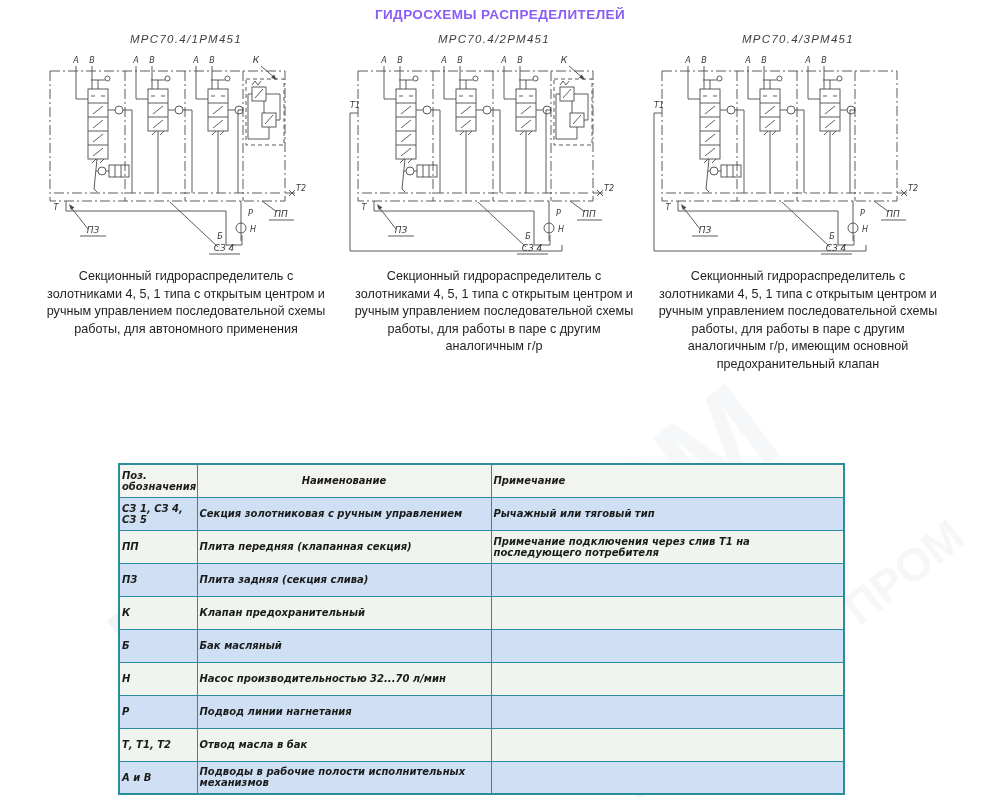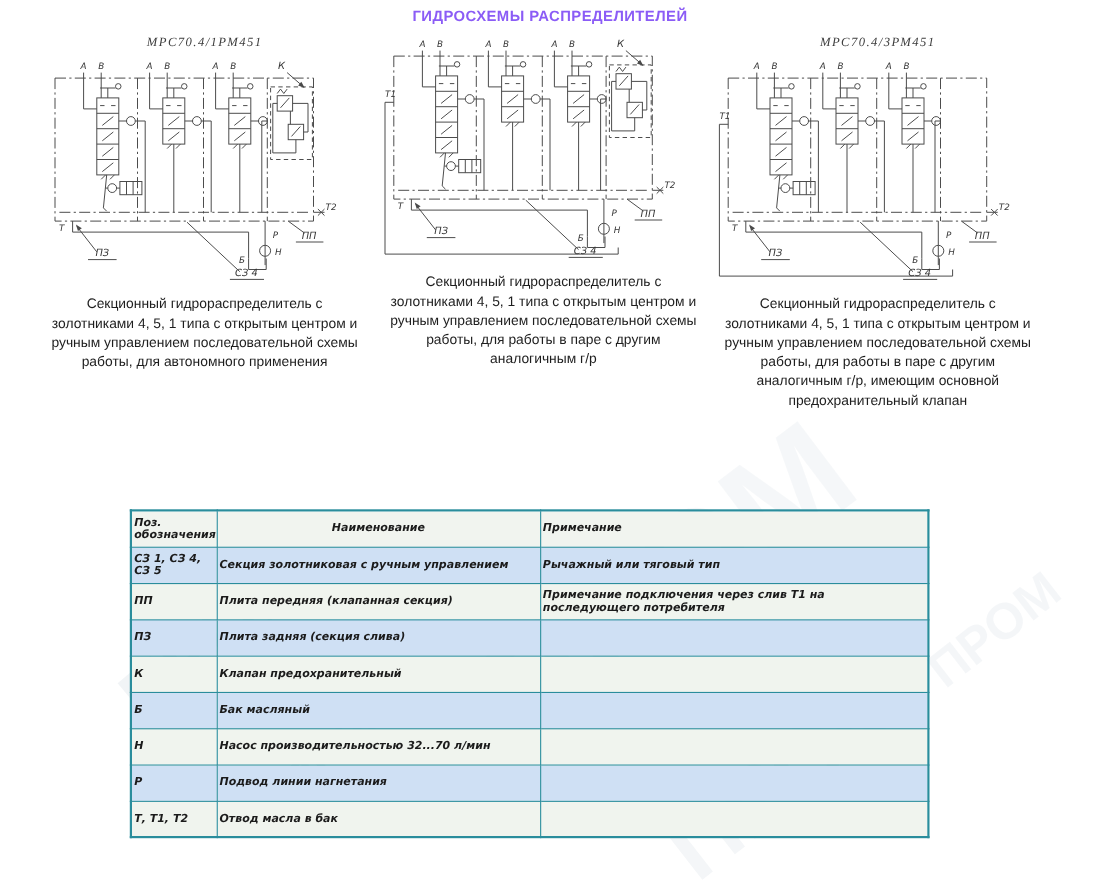--- a/index.html
+++ b/index.html
@@ -2,21 +2,21 @@
 <html style="--teal: #2a8d9c; --rowBlue: #cfe0f4; --rowLight: #f0f4ee; --headerBg: #f1f4ef;"><head>
 <meta charset="utf-8">
 <style>
   *{margin:0;padding:0;box-sizing:border-box}
   html,body{background:#fff}
   body{width:1000px;height:806px;position:relative;overflow:hidden;
        font-family:"Liberation Sans",sans-serif}
   .title{position:absolute;top:7px;left:0;width:100%;text-align:center;
          font-size:13.5px;font-weight:bold;color:#8b5cf6;letter-spacing:.4px}
   .diagram-col{position:absolute;top:33px;width:292px;text-align:center}
-  .model-label{font-family:Liberation Serif, serif;font-style:italic;
+  .model-label{font-family:Liberation Sans, sans-serif;font-style:italic;
                font-size:11.5px;color:#3e3e3e;letter-spacing:1.3px;margin-bottom:5px;height:15px}
   svg.schematic{display:block;overflow:visible}
   .desc{margin-top:5px;font-size:12.6px;line-height:17.5px;color:#1e1e1e;
         text-align:center;padding:0 1px}
   table.legend{position:absolute;left:118px;top:463px;width:727px;
                border-collapse:collapse;border:2px solid var(--teal,#2a8d9c);
                font-family:"DejaVu Sans",sans-serif;font-style:italic;
                font-size:10px;color:#1b1b1b;table-layout:fixed}
   table.legend th,table.legend td{border:1px solid var(--teal,#2a8d9c);
                height:33px;padding:2px 2px;font-weight:bold;overflow:hidden}
@@ -175,20 +175,21 @@
         <line x1="48" y1="176" x2="30" y2="153" class="ln"></line>
         <polygon points="29,151 34.38205643227218,154.4457899761648 30.878942778130526,157.10815635331244" class="arw"></polygon>
         <text x="184" y="198" class="dtxt" font-size="9" text-anchor="middle">СЗ 4</text>
         <line x1="169" y1="201" x2="200" y2="201" class="ln"></line>
         <line x1="178" y1="194" x2="130" y2="149" class="ln"></line>
       </svg>
     <p class="desc">Секционный гидрораспределитель с золотниками 4, 5, 1 типа с открытым центром и ручным управлением последовательной схемы работы, для автономного применения</p>
   </div>
 
   <div class="diagram-col" style="left:348px">
+    <div class="model-label">МРС70.4/2РМ451</div>
     <svg class="schematic" width="292" height="210" viewBox="0 0 292 210">
         <rect x="10" y="18" width="235" height="130" class="ln chain"></rect>
         <line x1="85" y1="18" x2="85" y2="148" class="ln chain"></line>
         <line x1="145" y1="18" x2="145" y2="148" class="ln chain"></line>
         <line x1="203" y1="18" x2="203" y2="148" class="ln chain"></line>
         <line x1="14" y1="140" x2="242" y2="140" class="ln chain"></line>
         <line x1="58" y1="27" x2="58" y2="36" class="ln"></line>
         <line x1="51" y1="27" x2="65" y2="27" class="ln"></line>
         <circle cx="67.5" cy="25.5" r="2.5" class="ln"></circle>
         <rect x="48" y="36" width="20" height="70" class="ln"></rect>
@@ -471,16 +472,21 @@
         <tr class="row-blue">
           <td class="col0">Р</td>
           <td class="col1">Подвод линии нагнетания</td>
           <td class="col2"></td>
         </tr>
         <tr class="row-light">
           <td class="col0">Т, Т1, Т2</td>
           <td class="col1">Отвод масла в бак</td>
           <td class="col2"></td>
         </tr>
+        <tr class="row-blue">
+          <td class="col0">А и В</td>
+          <td class="col1">Подводы в рабочие полости исполнительных механизмов</td>
+          <td class="col2"></td>
+        </tr>
       </tbody>
   </table>
 
 </div>
 
 </body></html>

